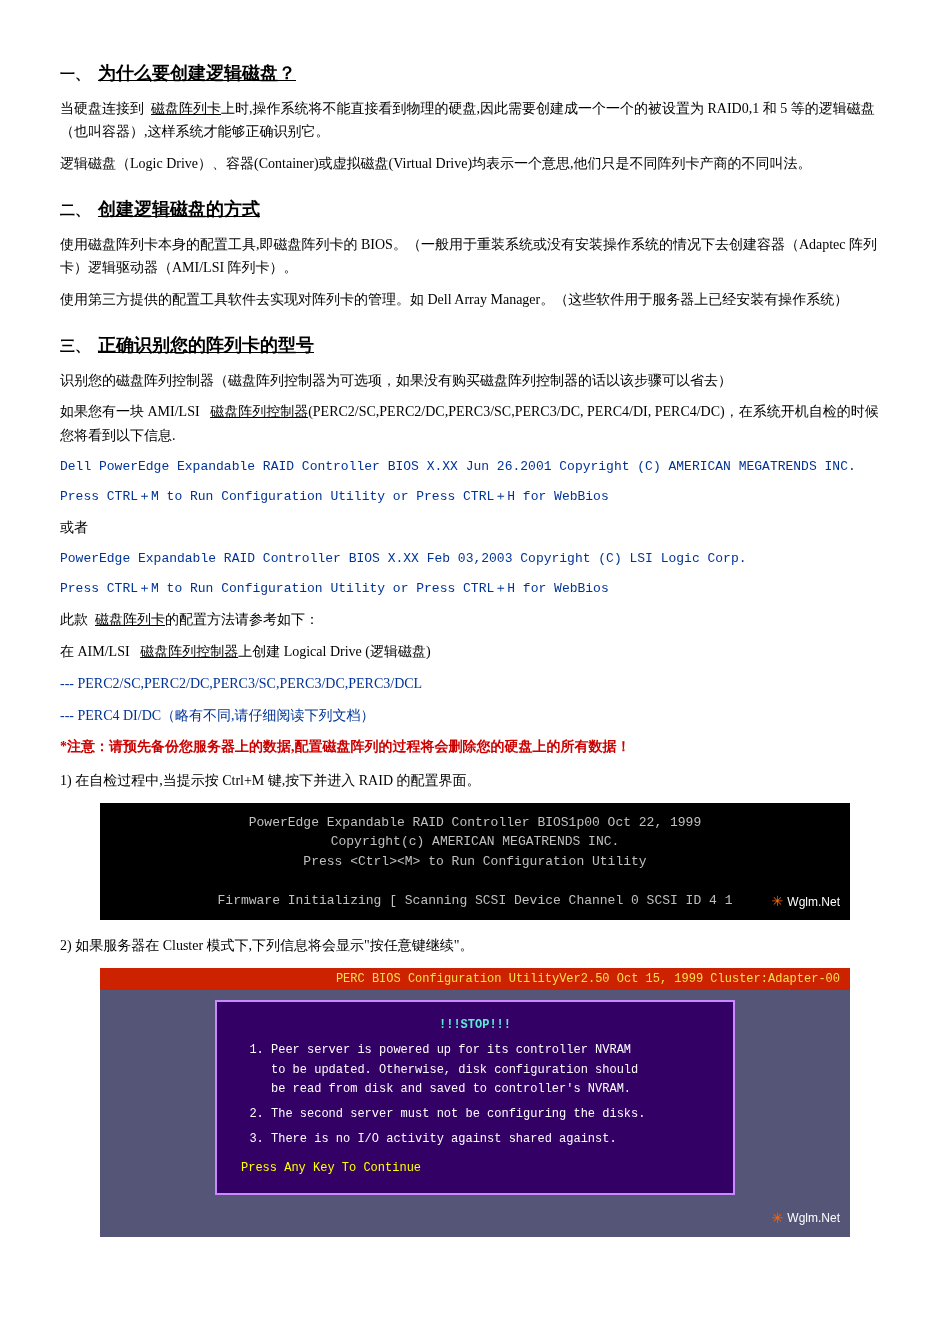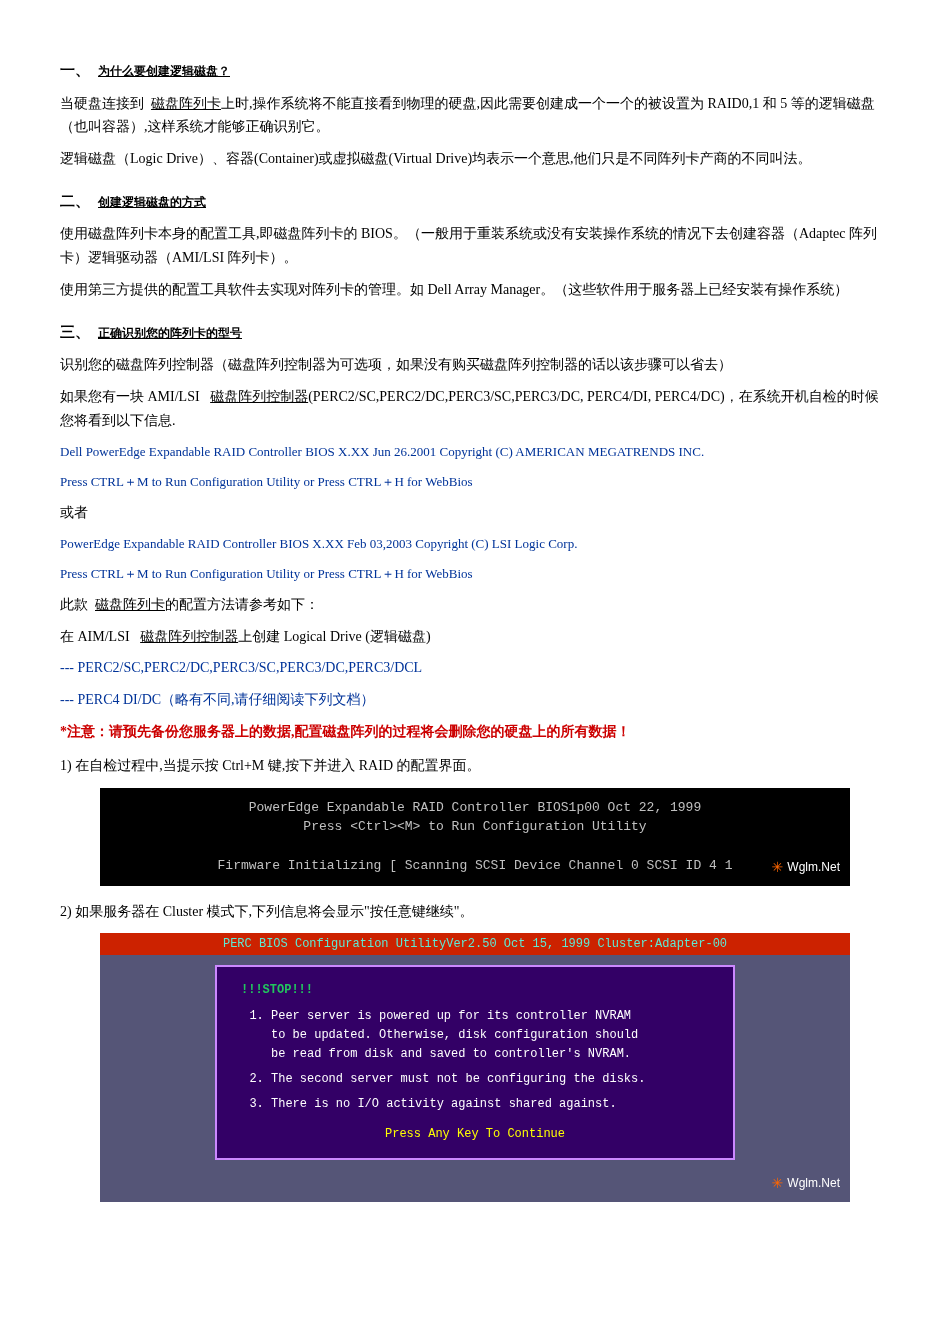--- a/index.html
+++ b/index.html
@@ -18,21 +18,21 @@
     }
     p {
       margin-bottom: 8px;
       text-indent: 0;
     }
     .highlight {
       text-decoration: underline;
       padding-left: 7px;
     }
     .blue-mono {
-      font-family: Liberation Serif, serif;
+      font-family: Liberation Mono, monospace;
       font-size: 13px;
       color: #003399;
     }
     .screen-box {
       background: #000;
       color: #c0c0c0;
       font-family: "Courier New", Courier, monospace;
       font-size: 13px;
       padding: 10px 16px;
       margin: 10px 0 10px 40px;
@@ -61,25 +61,25 @@
       font-family: "Courier New", Courier, monospace;
       font-size: 12px;
       padding: 0;
       margin: 10px 0 10px 40px;
       width: 750px;
       position: relative;
       line-height: 1.5;
     }
     .screen2-header {
       background: #cc2200;
-      color: #5eead4;
+      color: #fde047;
       padding: 2px 10px;
       font-size: 12px;
       display: flex;
-      justify-content: center;
+      justify-content: flex-end;
     }
     .screen2-body {
       padding: 10px 16px;
       color: #c0c0c0;
       background: #555577;
       min-height: 200px;
       display: flex;
       align-items: center;
       justify-content: center;
     }
@@ -87,34 +87,34 @@
       border: 2px solid #cc88ff;
       background: #330066;
       color: #fff;
       padding: 14px 24px;
       width: 520px;
       font-size: 12px;
       font-family: "Courier New", Courier, monospace;
       line-height: 1.6;
     }
     .stop-box .stop-title {
+      text-align: center;
       font-weight: bold;
       margin-bottom: 6px;
-      color: #22c55e;
+      color: #5eead4;
     }
     .stop-box .stop-subtitle {
       text-align: center;
       margin-bottom: 8px;
     }
     .stop-box ol {
       margin-left: 30px;
       margin-bottom: 8px;
     }
     .stop-box .press-any {
-      text-align: center;
       margin-top: 10px;
       color: #ffff00;
     }
     .screen2-footer {
       position: absolute;
       bottom: 8px;
       right: 10px;
       color: #fff;
       font-size: 12px;
       font-family: Arial, sans-serif;
@@ -129,21 +129,21 @@
       margin-top: 18px;
       margin-bottom: 8px;
     }
     .section-num {
       font-weight: bold;
       font-size: 15px;
       min-width: 28px;
     }
     .section-heading {
       font-weight: bold;
-      font-size: 12px;
+      font-size: 18px;
       text-decoration: underline;
     }
     .dash-link {
       color: #003399;
       text-decoration: none;
     }
     .note-red {
       color: #cc0000;
       font-weight: bold;
     }
@@ -181,20 +181,21 @@
 <p><a href="#" class="dash-link">--- PERC2/SC,PERC2/DC,PERC3/SC,PERC3/DC,PERC3/DCL</a></p>
 <p><a href="#" class="dash-link">--- PERC4 DI/DC（略有不同,请仔细阅读下列文档）</a></p>
 <p class="note-red">*注意：请预先备份您服务器上的数据,配置磁盘阵列的过程将会删除您的硬盘上的所有数据！</p>
 
 <p style="margin-top:10px;">
   <span>1) 在自检过程中,当提示按 Ctrl+M 键,按下并进入 RAID 的配置界面。</span>
 </p>
 
 <div class="screen-box">
   <div>PowerEdge Expandable RAID Controller BIOS1p00  Oct 22, 1999</div>
+  <div>Copyright(c) AMERICAN MEGATRENDS INC.</div>
   <div>Press &lt;Ctrl&gt;&lt;M&gt; to Run Configuration Utility</div>
   <div>&nbsp;</div>
   <div>Firmware Initializing [ Scanning SCSI Device Channel 0 SCSI ID  4 1</div>
   <div class="watermark">
     <span class="watermark-star">✳</span>
     <span>Wglm.Net</span>
   </div>
 </div>
 
 <p style="margin-top:14px;">

